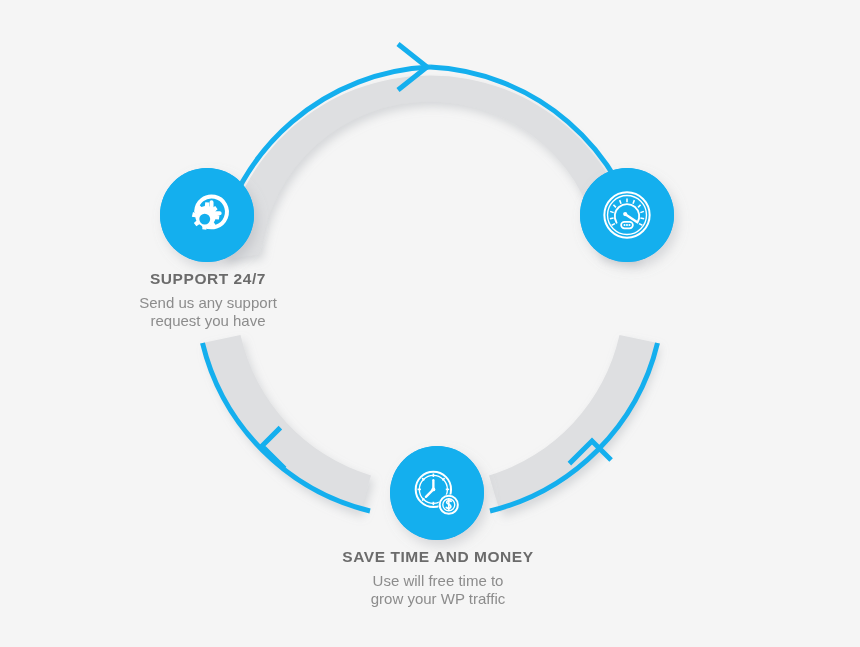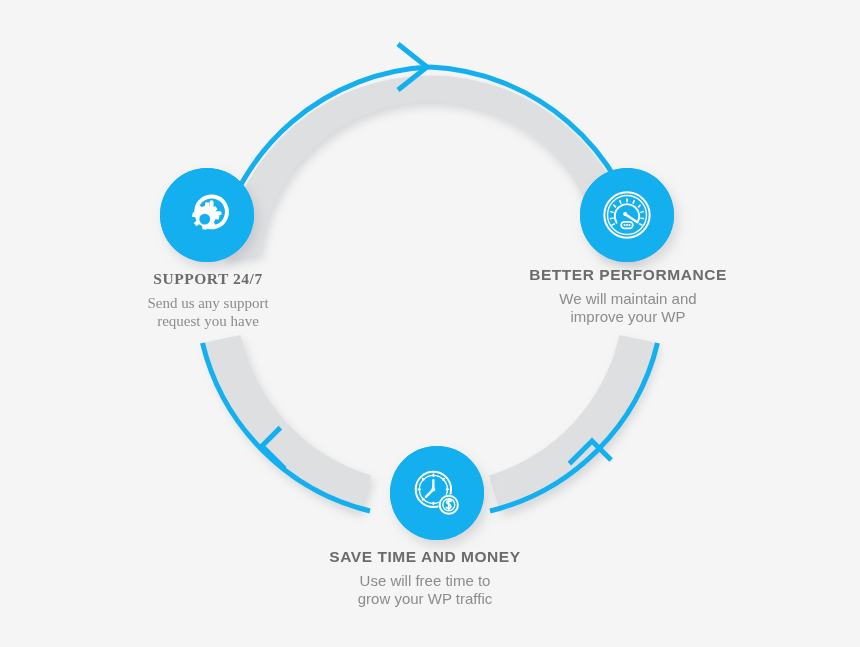--- a/index.html
+++ b/index.html
@@ -63,23 +63,23 @@
     color: #8c8c8c;
     line-height: 1.25;
     margin: 0;
     white-space: pre-line;
   }
   
   #node-support     { left: 160px; top: 168px; }
   #node-performance { left: 580px; top: 168px; }
   #node-savetime    { left: 390px; top: 446px; }
   
-  #caption-support     { left:  83px; top: 271px; width: 250px; font-family: Liberation Serif, serif; }
+  #caption-support     { left:  83px; top: 271px; width: 250px; }
   #caption-performance { left: 503px; top: 267px; width: 250px; }
-  #caption-savetime    { left: 300px; top: 549px; width: 250px; }
+  #caption-savetime    { left: 313px; top: 549px; width: 250px; }
 </style>
 </head>
 <body>
 
 <div id="stage">
 
   <svg class="diagram-svg" viewBox="0 0 860 647">
     <defs>
       <filter id="soft-shadow" x="-60%" y="-60%" width="220%" height="220%">
         <feDropShadow dx="3" dy="5" stdDeviation="5" flood-color="#9aa0a6" flood-opacity="0.35"></feDropShadow>
@@ -214,25 +214,20 @@
       <line x1="45" y1="38.6" x2="45" y2="51.0" stroke="#ffffff" stroke-width="1.9" stroke-linecap="round"></line>
     </svg>
   </div>
 
   <div class="caption" id="caption-support">
     <div class="caption-title">SUPPORT 24/7</div>
     <div class="caption-desc">Send us any support
 request you have</div>
   </div>
 
-  <div class="caption" id="caption-performance">
-    <div class="caption-title">BETTER PERFORMANCE</div>
-    <div class="caption-desc">We will maintain and
-improve your WP</div>
-  </div>
 
   <div class="caption" id="caption-savetime">
     <div class="caption-title">SAVE TIME AND MONEY</div>
     <div class="caption-desc">Use will free time to
 grow your WP traffic</div>
   </div>
 
 </div>
 
 </body></html>

